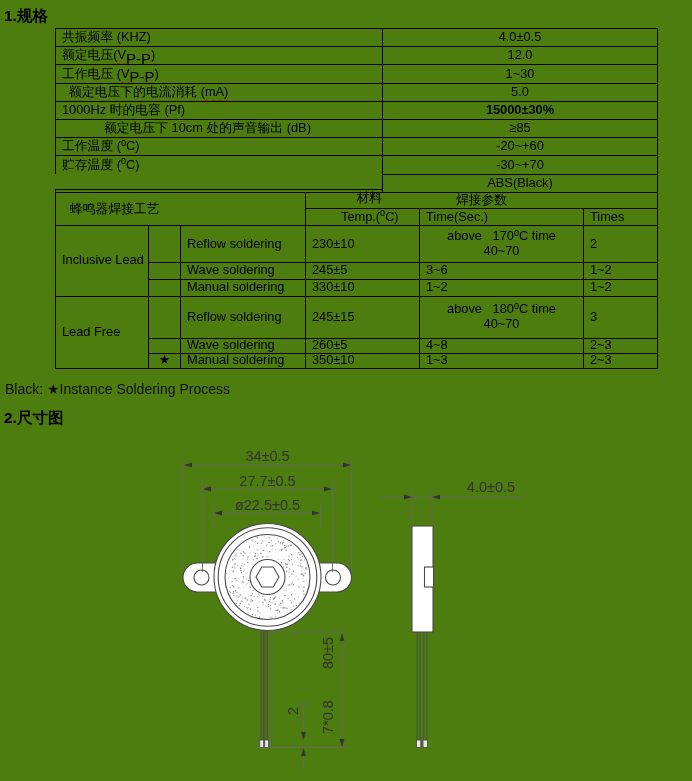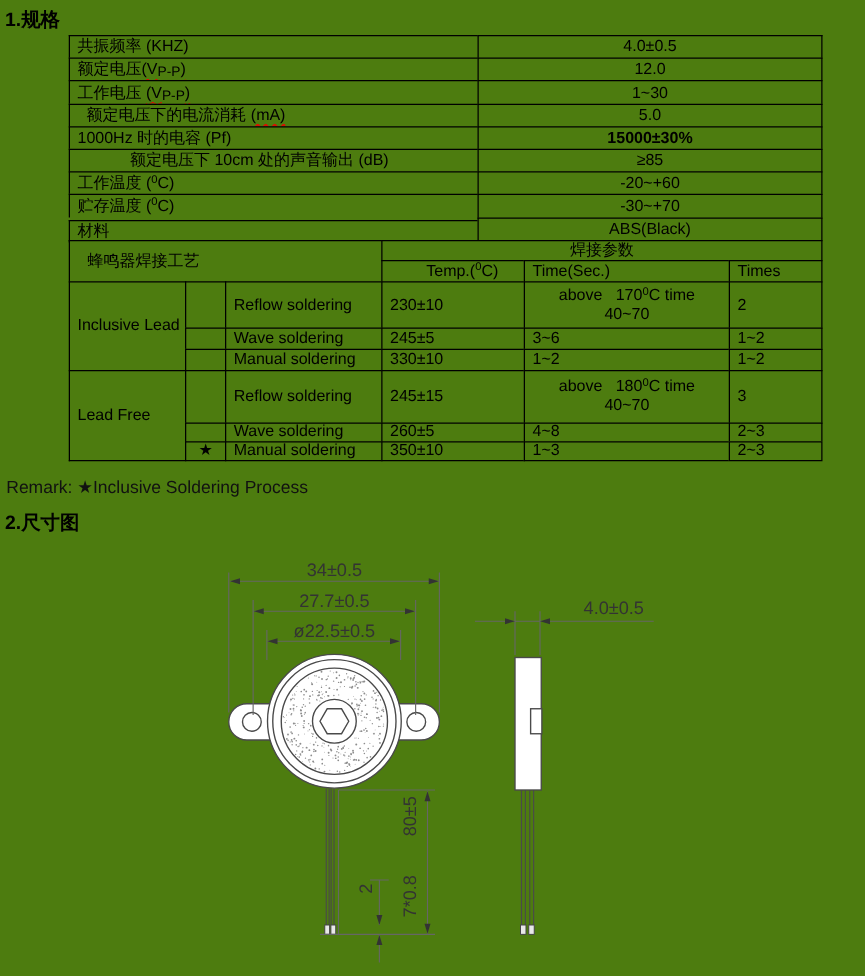--- a/index.html
+++ b/index.html
@@ -12,21 +12,21 @@
   
   .cell{position:absolute;border-left:1.6px solid #000;border-top:1.6px solid #000;
         box-sizing:border-box;display:flex;align-items:center;font-size:12.8px;
         line-height:1.15;overflow:hidden;}
   .br{border-right:1.6px solid #000;}
   .bb{border-bottom:1.6px solid #000;}
   .pl{padding-left:6px;}
   .ctr{justify-content:center;text-align:center;}
   .col{flex-direction:column;justify-content:center;}
   .sup{font-size:9px;position:relative;top:-4px;}
-  .sub{font-size:11px;position:relative;top:3px;}
+  .sub{font-size:15px;position:relative;top:3px;}
   .wavy{text-decoration-line:underline;text-decoration-style:wavy;
         text-decoration-color:#e00;text-decoration-thickness:1px;text-underline-offset:2.5px;}
   .pre{white-space:pre;}
   svg text{font-family:"Liberation Sans","DejaVu Sans",sans-serif;font-size:14.5px;fill:#333;}
   .outline{stroke:#4a4a4a;stroke-width:1.1;fill:none;}
   .wfill{fill:#fff;}
   .dim{stroke:#666;stroke-width:0.9;fill:none;}
   .arr{fill:#333;stroke:none;}
   .tipbox{fill:#e8e8e8;stroke:#444;stroke-width:0.8;}
 </style>
@@ -90,21 +90,21 @@
         <span class="pre">-20~+60</span>
       </div>
       <div class="cell pl" style="left: 55px; top: 155.4px; width: 327px; height: 18.2px;">
         <span class="pre">贮存温度 (</span>
         <span class="sup">0</span>
         <span class="pre">C)</span>
       </div>
       <div class="cell ctr br" style="left: 382px; top: 155.4px; width: 276px; height: 18.2px;">
         <span class="pre">-30~+70</span>
       </div>
-      <div class="cell pl" style="left: 55px; top: 176px; width: 327px; height: 18.2px;">
+      <div class="cell pl" style="left: 55px; top: 189px; width: 327px; height: 18.2px; justify-content: flex-end;">
         <span class="pre">材料</span>
       </div>
       <div class="cell ctr br" style="left: 382px; top: 173.6px; width: 276px; height: 18.2px;">
         <span class="pre">ABS(Black)</span>
       </div>
       <div class="cell pl" style="left: 55px; top: 191.8px; width: 250px; height: 33.2px; padding-left: 14px;">
         <span class="pre">蜂鸣器焊接工艺</span>
       </div>
       <div class="cell ctr br" style="left: 305px; top: 191.8px; width: 353px; height: 16.6px;">
         <span class="pre">焊接参数</span>
@@ -213,21 +213,21 @@
         <span class="pre">350±10</span>
       </div>
       <div class="cell pl bb" style="left: 419px; top: 353px; width: 164px; height: 15.6px;">
         <div><span class="pre">1~3</span></div>
       </div>
       <div class="cell pl br bb" style="left: 583px; top: 353px; width: 75px; height: 15.6px;">
         <span class="pre">2~3</span>
       </div>
     </div>
 
-  <div id="remark">Remark: ★Inclusive Soldering Process</div>
+  <div id="remark">Black: ★Instance Soldering Process</div>
 
   <div id="title2" class="h-title">2.尺寸图</div>
 
   <svg width="692" height="351" viewBox="0 430 692 351" style="position:absolute;left:0;top:430px;">
 
     <g>
 
       <rect class="outline wfill" x="183" y="563" width="90" height="29" rx="14.5"></rect>
       <rect class="outline wfill" x="261" y="563" width="90.5" height="29" rx="14.5"></rect>
 

